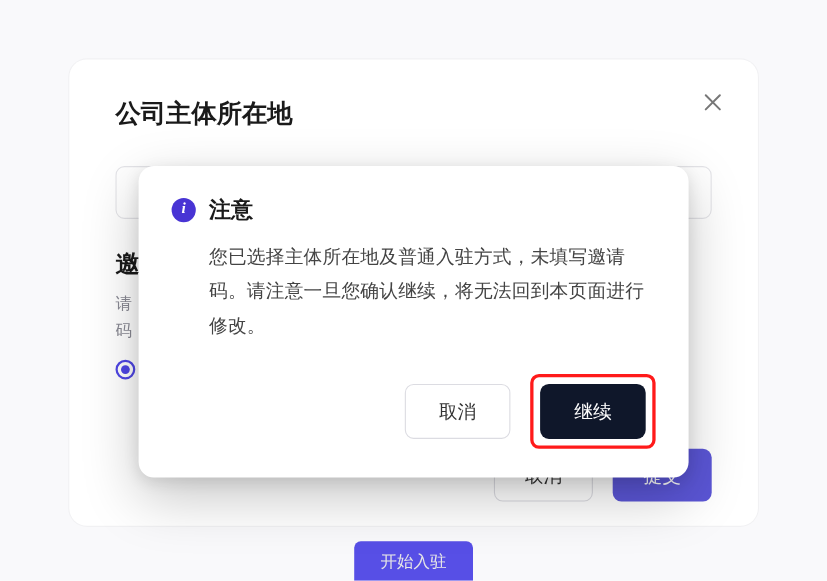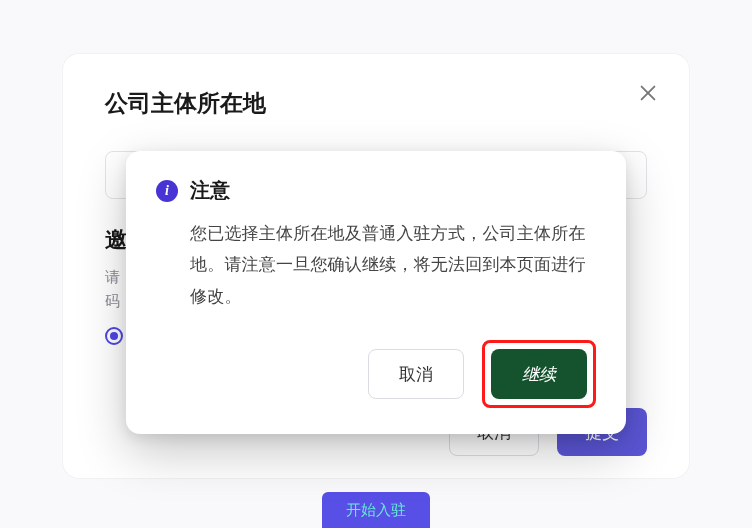--- a/index.html
+++ b/index.html
@@ -112,21 +112,21 @@
       color: #fff;
       border: none;
       padding: 0 22px;
     }
     .bg-start-btn {
       position: absolute;
       bottom: 0;
       left: 50%;
       transform: translateX(-50%);
       background: #4f46e5;
-      color: #5eead4;
+      color: #e5e5e5;
       height: 36px;
       padding: 0 24px;
       border-radius: 6px 6px 0 0;
       display: flex;
       align-items: center;
       font-size: 15px;
       opacity: 0.95;
     }
 
     
@@ -201,24 +201,23 @@
       background: #fff;
       border: 1px solid #dcdce2;
       color: #333;
     }
     .highlight-box {
       border: 3px solid #ff1a1a;
       border-radius: 8px;
       padding: 6px;
     }
     .c-btn-continue {
-      background: #14532d;
+      background: #0f172a;
       color: #fff;
       border: none;
-      font-style: italic;
     }
   </style>
 </head>
 <body>
 
 <div class="bg-dialog">
   <div class="bg-title">公司主体所在地</div>
   <div class="bg-close">
     <svg viewBox="0 0 24 24" fill="none" stroke="currentColor" stroke-width="2" stroke-linecap="round">
       <line x1="5" y1="5" x2="19" y2="19"></line>
@@ -246,20 +245,20 @@
 
 <div class="bg-start-btn">开始入驻</div>
 
 <div class="scrim"></div>
 
 <div class="confirm-dialog">
   <div class="confirm-head">
     <span class="info-icon">i</span>
     <span class="confirm-title">注意</span>
   </div>
-  <div class="confirm-body">您已选择主体所在地及普通入驻方式，公司主体所在地。请注意一旦您确认继续，将无法回到本页面进行修改。</div>
+  <div class="confirm-body">您已选择主体所在地及普通入驻方式，未填写邀请码。请注意一旦您确认继续，将无法回到本页面进行修改。</div>
   <div class="confirm-actions">
     <div class="c-btn c-btn-cancel">取消</div>
     <div class="highlight-box">
       <div class="c-btn c-btn-continue">继续</div>
     </div>
   </div>
 </div>
 
 </body></html>

